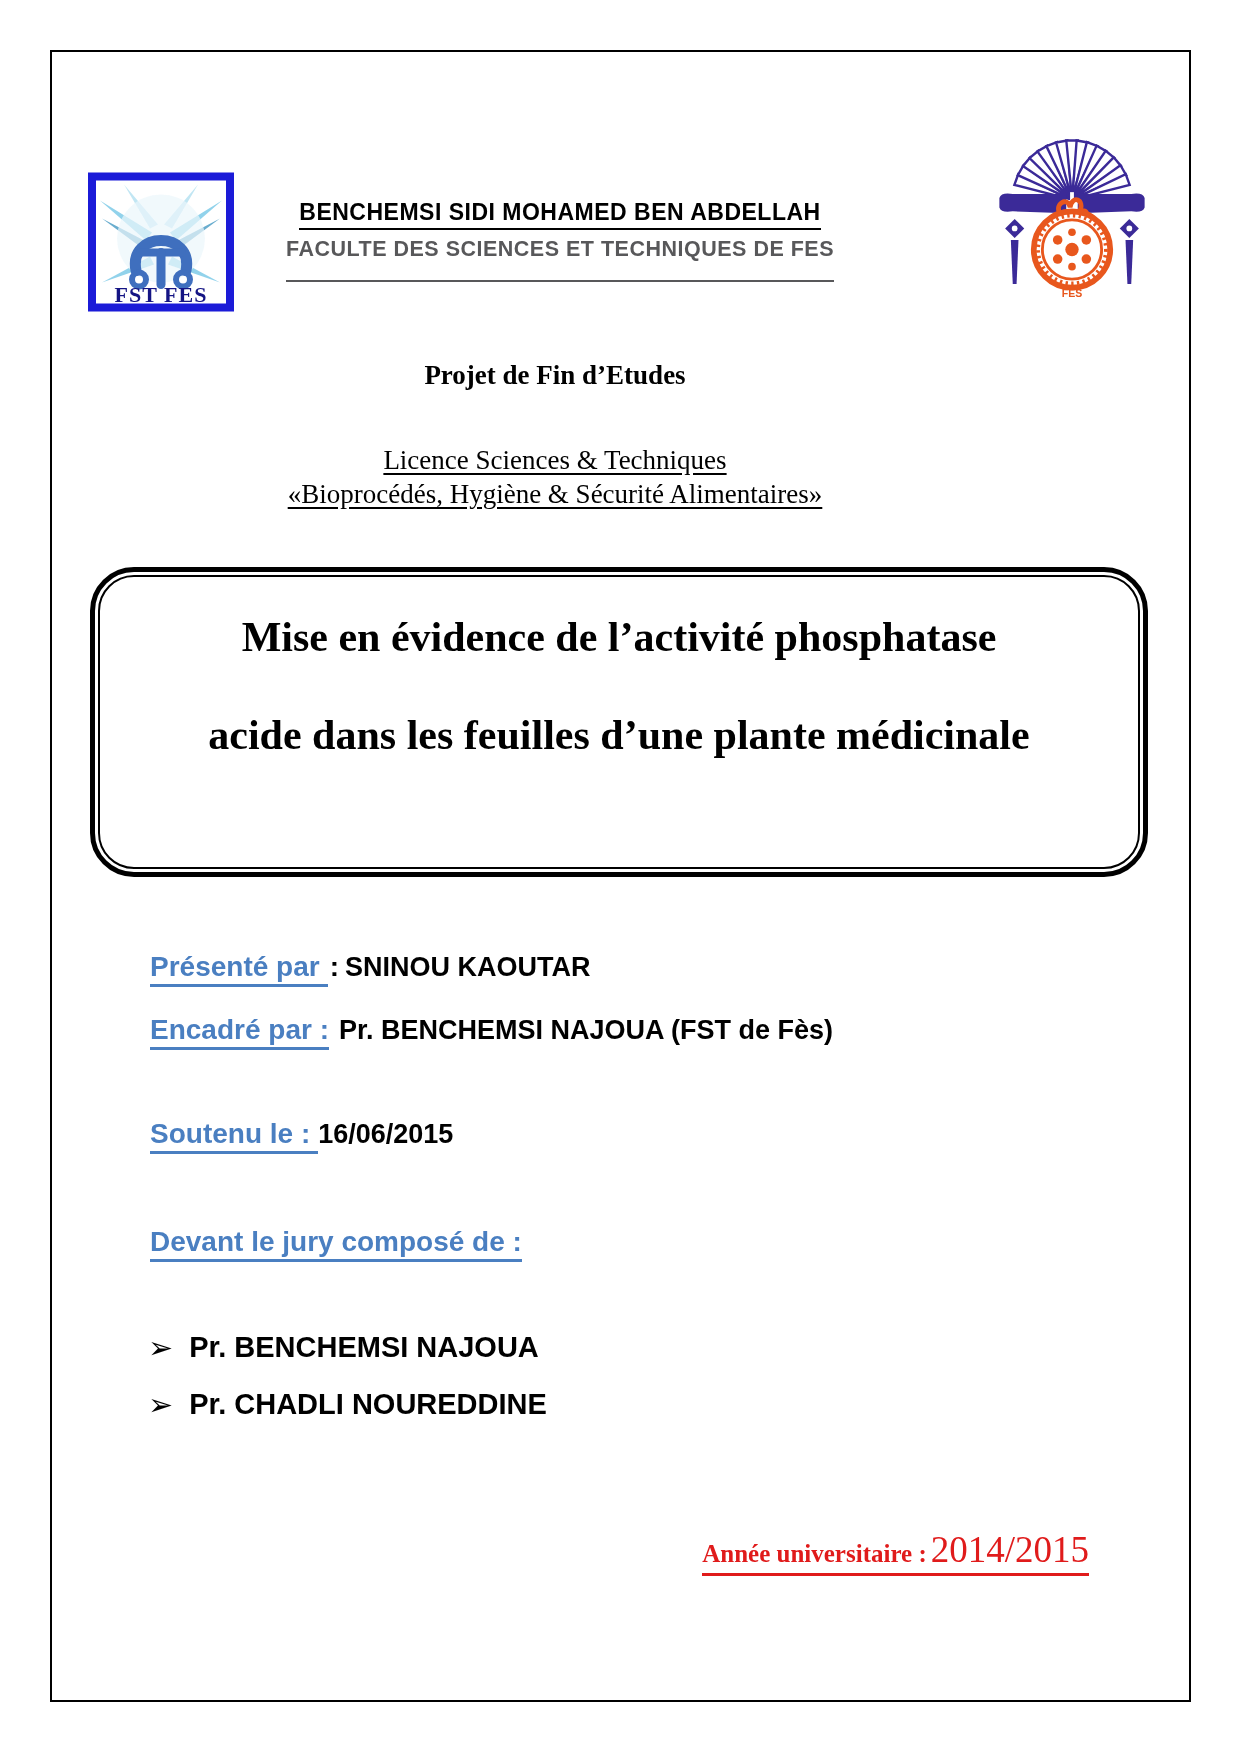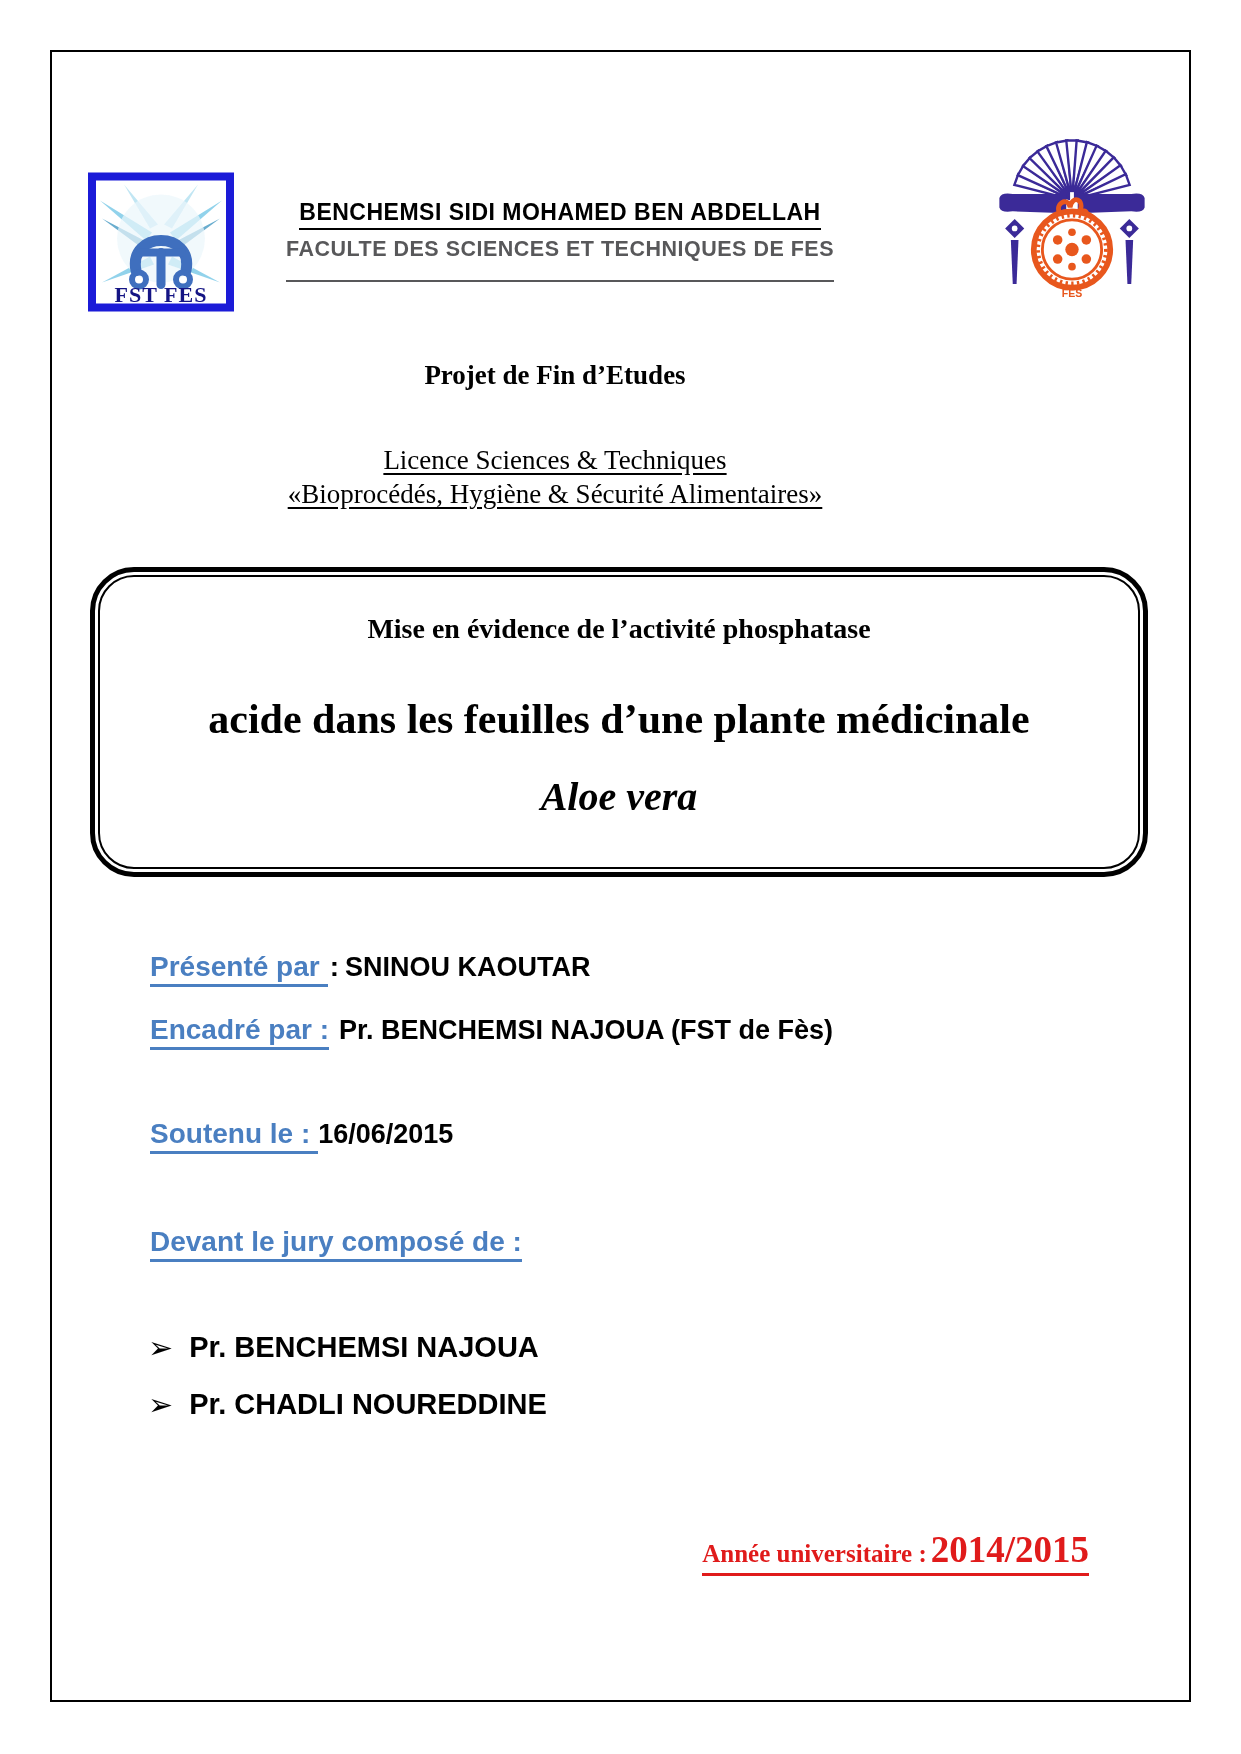--- a/index.html
+++ b/index.html
@@ -33,21 +33,21 @@
   .specialty { top:479px; font-size:27px; text-decoration:underline; text-underline-offset:4px; }
   
   .title-box {
     position:absolute; left:90px; top:567px; width:1058px; height:310px;
     border:5px solid #000; border-radius:44px; box-sizing:border-box; background:#fff;
   }
   .title-box-inner {
     position:absolute; inset:3px; border:2px solid #000; border-radius:36px;
     text-align:center; font-family:"Liberation Serif", serif;
   }
-  .title-line1 { margin-top:36px; font-size:28px; font-weight:bold; }
+  .title-line1 { margin-top:36px; font-size:42px; font-weight:bold; }
   .title-line2 { margin-top:50px; font-size:42px; font-weight:bold; }
   .title-line3 { margin-top:30px; font-size:40px; font-weight:bold; font-style:italic; }
   
   .det-row { position:absolute; left:150px; white-space:nowrap; }
   .row-presente { top:951px; }
   .row-encadre  { top:1014px; }
   .row-soutenu  { top:1118px; }
   .row-juryhead { top:1226px; }
   .blue-lbl {
     color:#4a7fc1; font-weight:bold; font-size:28px;
@@ -62,21 +62,21 @@
   .jury-item-2 { top:1388px; }
   .jury-bullet { font-size:30px; line-height:1; }
   .jury-name { font-size:29px; font-weight:bold; }
   
   .footer {
     position:absolute; top:1528px; right:152px; white-space:nowrap;
     color:#e01b1b; font-family:"Liberation Serif", serif;
     border-bottom:3px solid #e01b1b; padding-bottom:2px;
   }
   .year-lbl { font-size:25px; font-weight:bold; }
-  .year-val { font-size:37px; font-weight:bold; }
+  .year-val { font-size:37px; font-weight:normal; }
 </style>
 </head>
 <body>
 
 <div class="page">
 
   <div class="page-frame"></div>
 
   <div class="fst-logo">
     <svg viewBox="0 0 146 139">
@@ -162,21 +162,20 @@
   </div>
 
   <div class="intro-line projet">Projet de Fin d’Etudes</div>
   <div class="intro-line licence">Licence Sciences &amp; Techniques</div>
   <div class="intro-line specialty">«Bioprocédés, Hygiène &amp; Sécurité Alimentaires»</div>
 
   <div class="title-box">
     <div class="title-box-inner">
       <div class="title-line1">Mise en évidence de l’activité phosphatase</div>
       <div class="title-line2">acide dans les feuilles d’une plante médicinale</div>
-      <div class="title-line3">Aloe vera</div>
     </div>
   </div>
 
   <div class="det-row row-presente">
     <span class="blue-lbl pad-r">Présenté par</span><span class="det-colon">:</span><span class="det-val">SNINOU KAOUTAR</span>
   </div>
 
   <div class="det-row row-encadre">
     <span class="blue-lbl">Encadré par :</span><span class="det-val val-gap">Pr. BENCHEMSI NAJOUA (FST de Fès)</span>
   </div>

